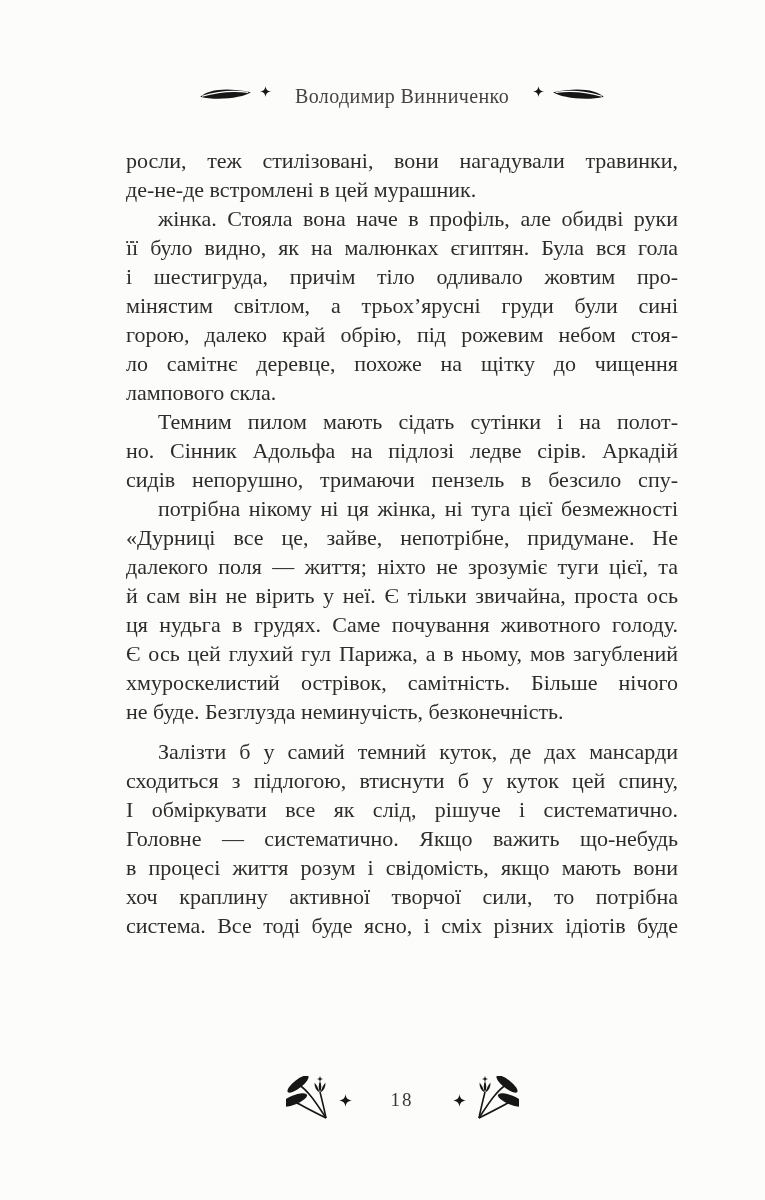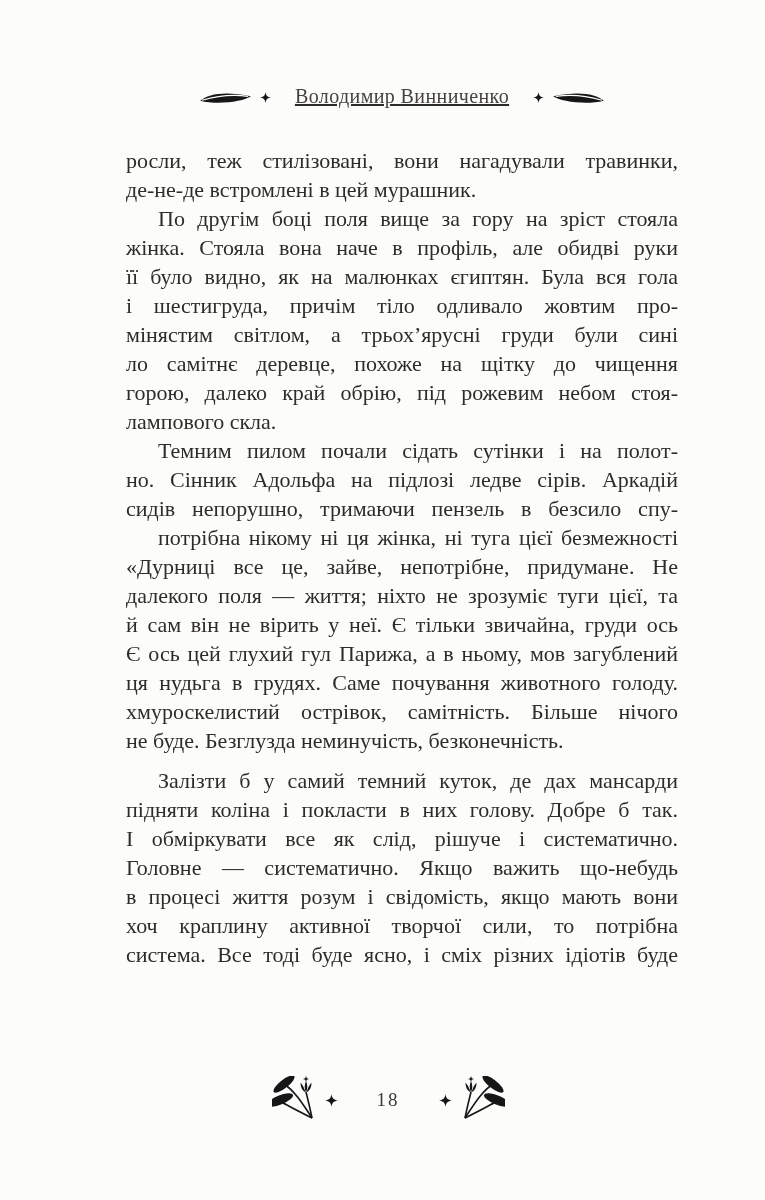--- a/index.html
+++ b/index.html
@@ -8,42 +8,42 @@
     width:765px;height:1200px;
     margin:0 auto;
     background:#fcfcfb;
     font-family:"Liberation Serif", serif;
     overflow:hidden;
     color:#2e2c2b;
   }
   
   .running-head{
     position:absolute;top:86px;left:126px;width:552px;
-    display:flex;align-items:center;justify-content:center;text-decoration:underline;
+    display:flex;align-items:flex-start;justify-content:center;
   }
   .running-head .orn{flex:0 0 auto;display:block;}
   .head-star{margin:0 6px;}
   .author{
     font-size:20px;color:#454240;letter-spacing:.4px;
     margin:0 18px;white-space:nowrap;transform:translateY(-1px);
   }
   .mirror{transform:scaleX(-1);}
   
   .text-block{
     position:absolute;top:146px;left:126px;width:552px;
     font-size:22px;line-height:29px;
   }
   .para{margin:0;}
   .para.space-before{margin-top:11px;}
   .line{text-align:justify;text-align-last:justify;}
   .line.last{text-align-last:left;}
   .para.indent .line:first-child{text-indent:32px;}
   
   .page-footer{
-    position:absolute;top:1070px;left:112px;width:552px;height:56px;
+    position:absolute;top:1070px;left:126px;width:552px;height:56px;
     display:flex;align-items:center;justify-content:center;text-align:right;
   }
   .foot-star{margin:0 5px;transform:translateY(2px);}
   .page-number{
     font-size:19px;color:#3a3836;letter-spacing:2px;
     margin:0 34px;transform:translateY(2px);
   }
   svg{display:block;}
 </style>
 </head>
@@ -68,47 +68,46 @@
       <path d="M3 11.5 C20 6.5 38 4.5 55 7.2" stroke="#fcfcfb" stroke-width="1.3" fill="none"></path>
     </svg>
   </header>
 
   <main class="text-block">
       <div class="para">
         <div class="line">росли, теж стилізовані, вони нагадували травинки,</div>
         <div class="line last">де-не-де встромлені в цей мурашник.</div>
       </div>
       <div class="para indent">
-        <div class="line">По другім боці поля вище за гору на зріст стояла</div>
         <div class="line">жінка. Стояла вона наче в профіль, але обидві руки</div>
         <div class="line">її було видно, як на малюнках єгиптян. Була вся гола</div>
         <div class="line">і шестигруда, причім тіло одливало жовтим про-</div>
         <div class="line">мінястим світлом, а трьох’ярусні груди були сині</div>
+        <div class="line">горою, далеко край обрію, під рожевим небом стоя-</div>
         <div class="line">ло самітнє деревце, похоже на щітку до чищення</div>
-        <div class="line">горою, далеко край обрію, під рожевим небом стоя-</div>
         <div class="line last">лампового скла.</div>
       </div>
       <div class="para indent">
-        <div class="line">Темним пилом почали сідать сутінки і на полот-</div>
+        <div class="line">Темним пилом мають сідать сутінки і на полот-</div>
         <div class="line">но. Сінник Адольфа на підлозі ледве сірів. Аркадій</div>
         <div class="line">сидів непорушно, тримаючи пензель в безсило спу-</div>
       </div>
       <div class="para indent">
         <div class="line">потрібна нікому ні ця жінка, ні туга цієї безмежності</div>
         <div class="line">«Дурниці все це, зайве, непотрібне, придумане. Не</div>
         <div class="line">далекого поля — життя; ніхто не зрозуміє туги цієї, та</div>
-        <div class="line">й сам він не вірить у неї. Є тільки звичайна, груди ось</div>
+        <div class="line">й сам він не вірить у неї. Є тільки звичайна, проста ось</div>
+        <div class="line">ця нудьга в грудях. Саме почування животного голоду.</div>
         <div class="line">Є ось цей глухий гул Парижа, а в ньому, мов загублений</div>
-        <div class="line">ця нудьга в грудях. Саме почування животного голоду.</div>
         <div class="line">хмуроскелистий острівок, самітність. Більше нічого</div>
         <div class="line last">не буде. Безглузда неминучість, безконечність.</div>
       </div>
       <div class="para indent space-before">
         <div class="line">Залізти б у самий темний куток, де дах мансарди</div>
-        <div class="line">підняти коліна і покласти в них голову. Добре б так.</div>
+        <div class="line">сходиться з підлогою, втиснути б у куток цей спину,</div>
         <div class="line">І обміркувати все як слід, рішуче і систематично.</div>
         <div class="line">Головне — систематично. Якщо важить що-небудь</div>
         <div class="line">в процесі життя розум і свідомість, якщо мають вони</div>
         <div class="line">хоч краплину активної творчої сили, то потрібна</div>
         <div class="line">система. Все тоді буде ясно, і сміх різних ідіотів буде</div>
       </div>
     </main>
 
   <footer class="page-footer">
     <svg class="orn" width="48" height="44" viewBox="0 0 48 44" aria-hidden="true">

